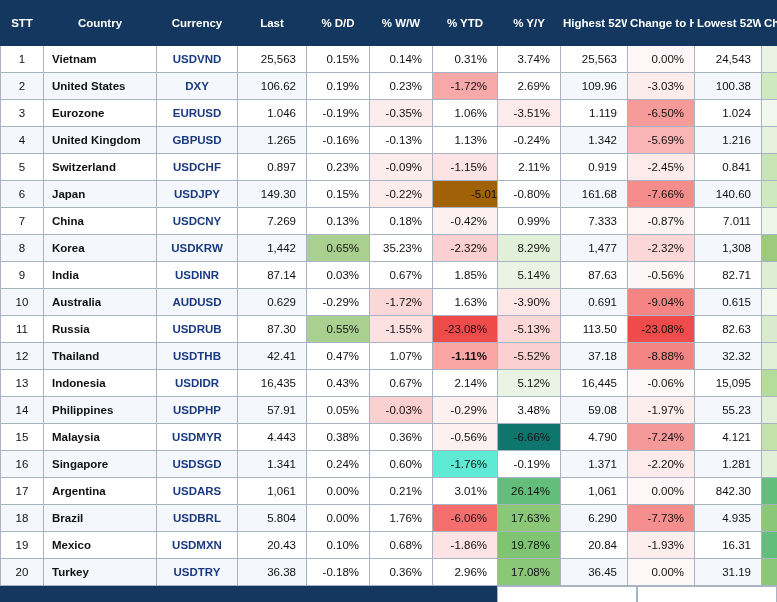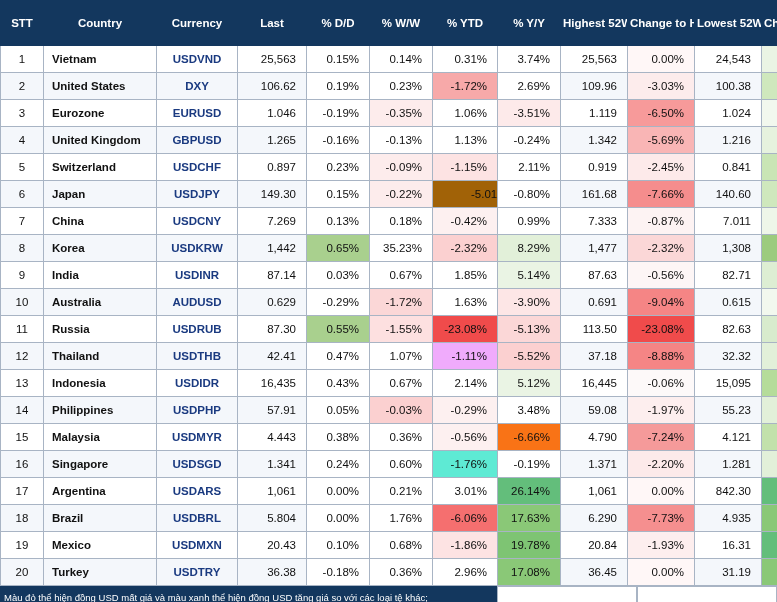--- a/index.html
+++ b/index.html
@@ -245,21 +245,21 @@
         <td class="num">82.63</td>
         <td class="pct" style="background-color: rgb(216, 235, 205);">5.65%</td>
       </tr>
       <tr>
         <td class="stt">12</td>
         <td class="country">Thailand</td>
         <td class="ccy">USDTHB</td>
         <td class="num">42.41</td>
         <td class="pct" style="background-color: rgb(255, 255, 255);">0.47%</td>
         <td class="pct" style="background-color: rgb(255, 255, 255);">1.07%</td>
-        <td class="pct" style="background-color: #f0abfc;">-1.11%</td>
+        <td class="pct" style="background-color: #fca5a5; font-weight: bold;">-1.11%</td>
         <td class="pct" style="background-color: rgb(251, 208, 208);">-5.52%</td>
         <td class="num">37.18</td>
         <td class="pct" style="background-color: rgb(245, 133, 133);">-8.88%</td>
         <td class="num">32.32</td>
         <td class="pct" style="background-color: rgb(226, 240, 217);">4.83%</td>
       </tr>
       <tr>
         <td class="stt">13</td>
         <td class="country">Indonesia</td>
         <td class="ccy">USDIDR</td>
@@ -288,21 +288,21 @@
         <td class="pct" style="background-color: rgb(226, 240, 217);">4.85%</td>
       </tr>
       <tr>
         <td class="stt">15</td>
         <td class="country">Malaysia</td>
         <td class="ccy">USDMYR</td>
         <td class="num">4.443</td>
         <td class="pct" style="background-color: rgb(255, 255, 255);">0.38%</td>
         <td class="pct" style="background-color: rgb(255, 255, 255);">0.36%</td>
         <td class="pct" style="background-color: rgb(253, 240, 240);">-0.56%</td>
-        <td class="pct" style="background-color: #f97316; margin-left: 8px;">-6.66%</td>
+        <td class="pct" style="background-color: #0f766e; margin-left: 8px;">-6.66%</td>
         <td class="num">4.790</td>
         <td class="pct" style="background-color: rgb(245, 154, 154); margin-top: 20px;">-7.24%</td>
         <td class="num">4.121</td>
         <td class="pct" style="background-color: rgb(194, 225, 171);">7.81%</td>
       </tr>
       <tr>
         <td class="stt">16</td>
         <td class="country">Singapore</td>
         <td class="ccy">USDSGD</td>
         <td class="num">1.341</td>
@@ -368,16 +368,15 @@
         <td class="pct" style="background-color: rgb(138, 200, 119);">17.08%</td>
         <td class="num">36.45</td>
         <td class="pct" style="background-color: rgb(255, 247, 247);">0.00%</td>
         <td class="num">31.19</td>
         <td class="pct" style="background-color: rgb(138, 200, 119);">16.88%</td>
       </tr>
     </tbody>
 </table>
 
 <div class="footer">
-  <span>Màu đỏ thể hiện đồng USD mất giá và màu xanh thể hiện đồng USD tăng giá so với các loại tệ khác;</span>
   <span class="notebox2"></span>
   <span class="notebox"></span>
 </div>
 
 </body></html>

